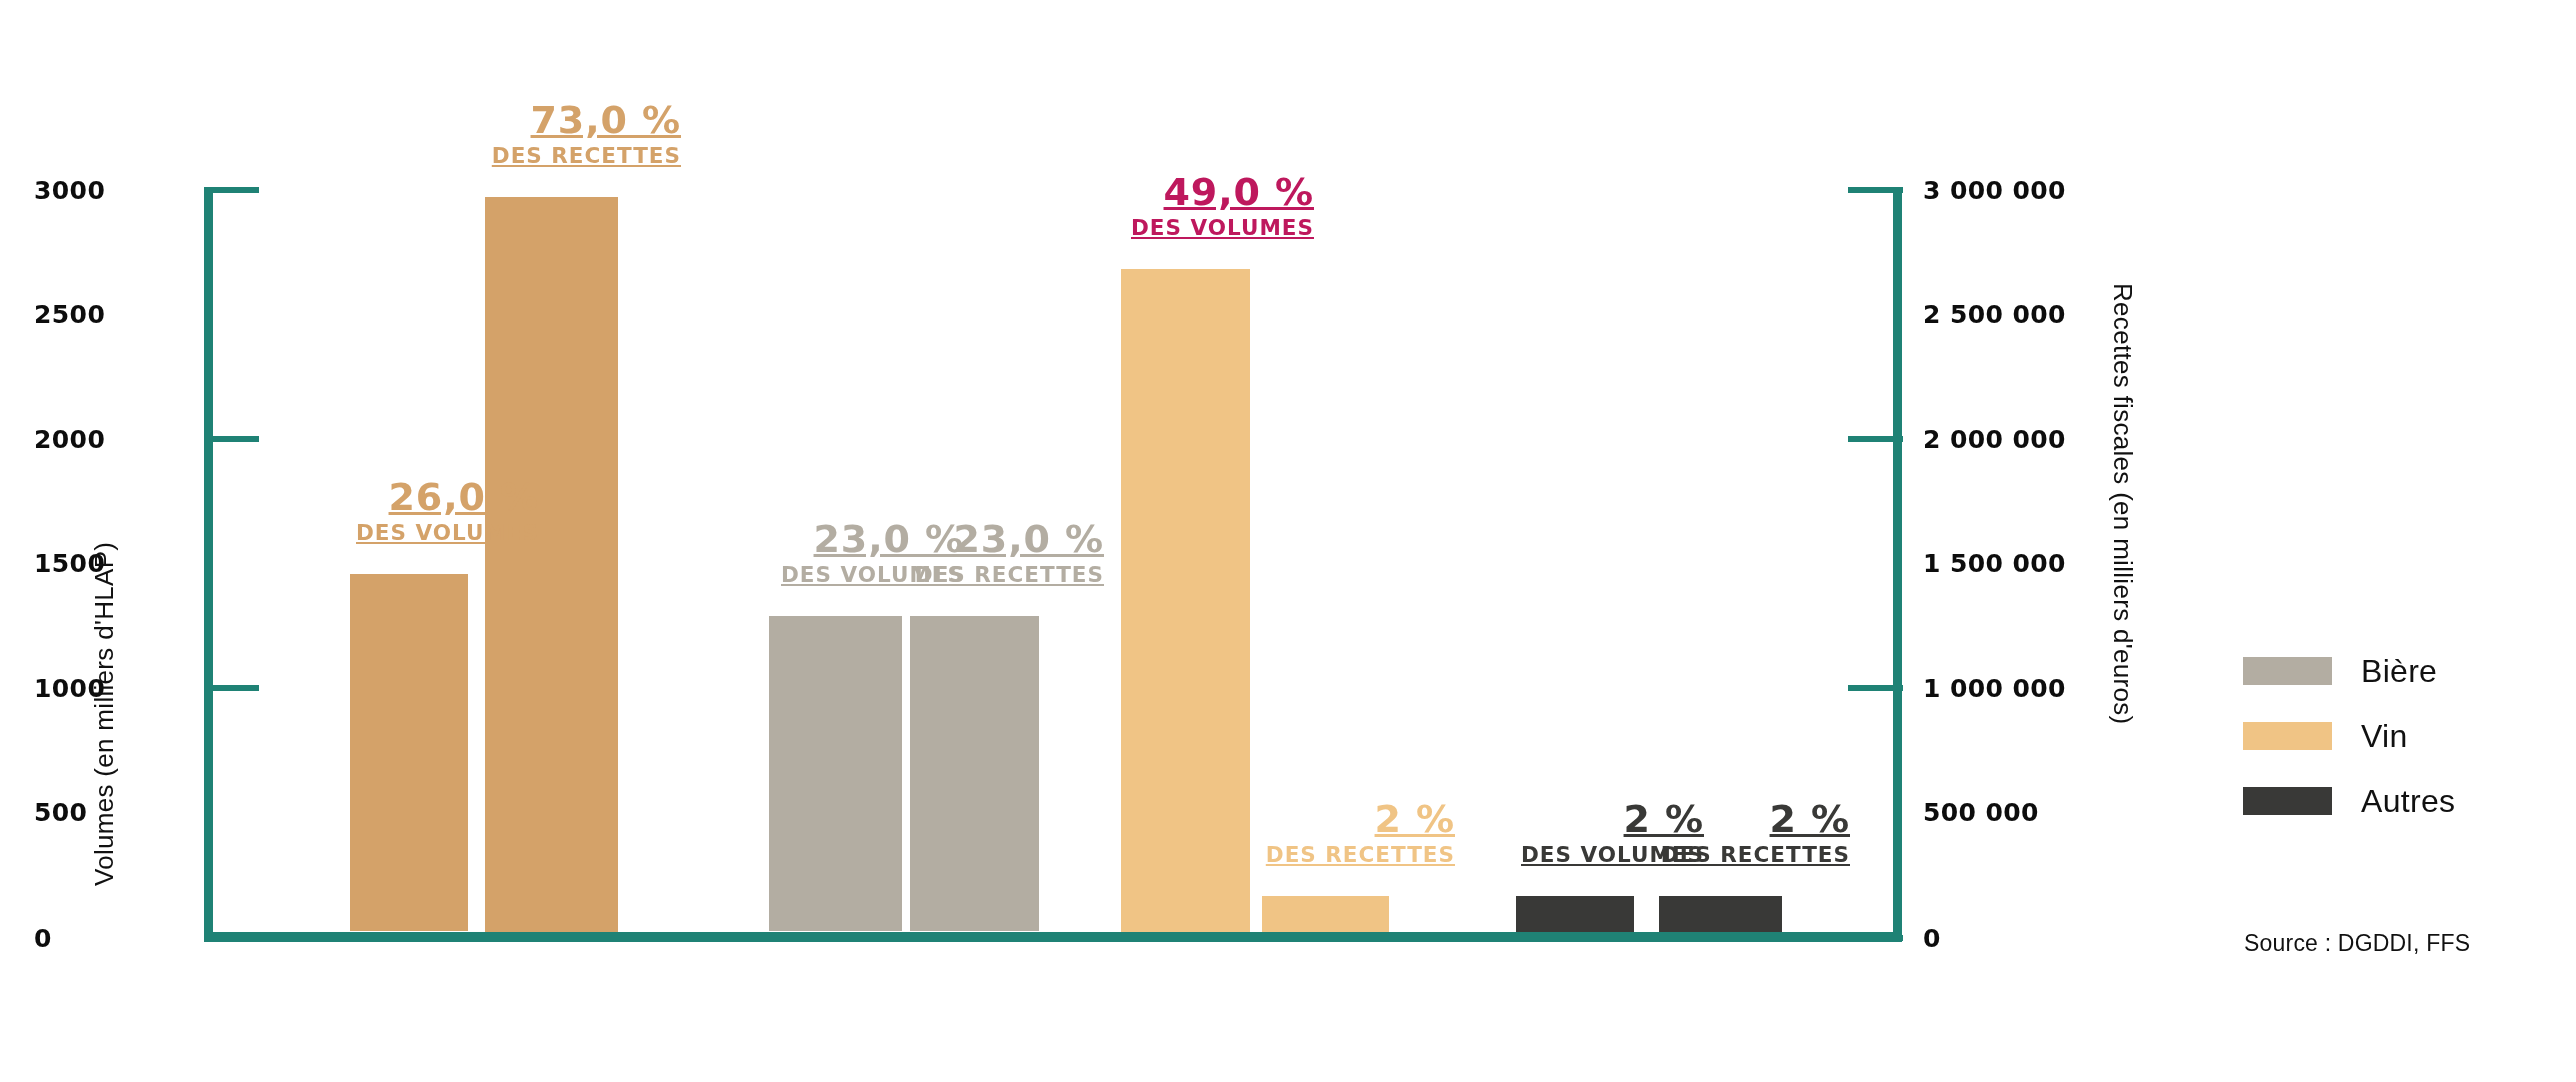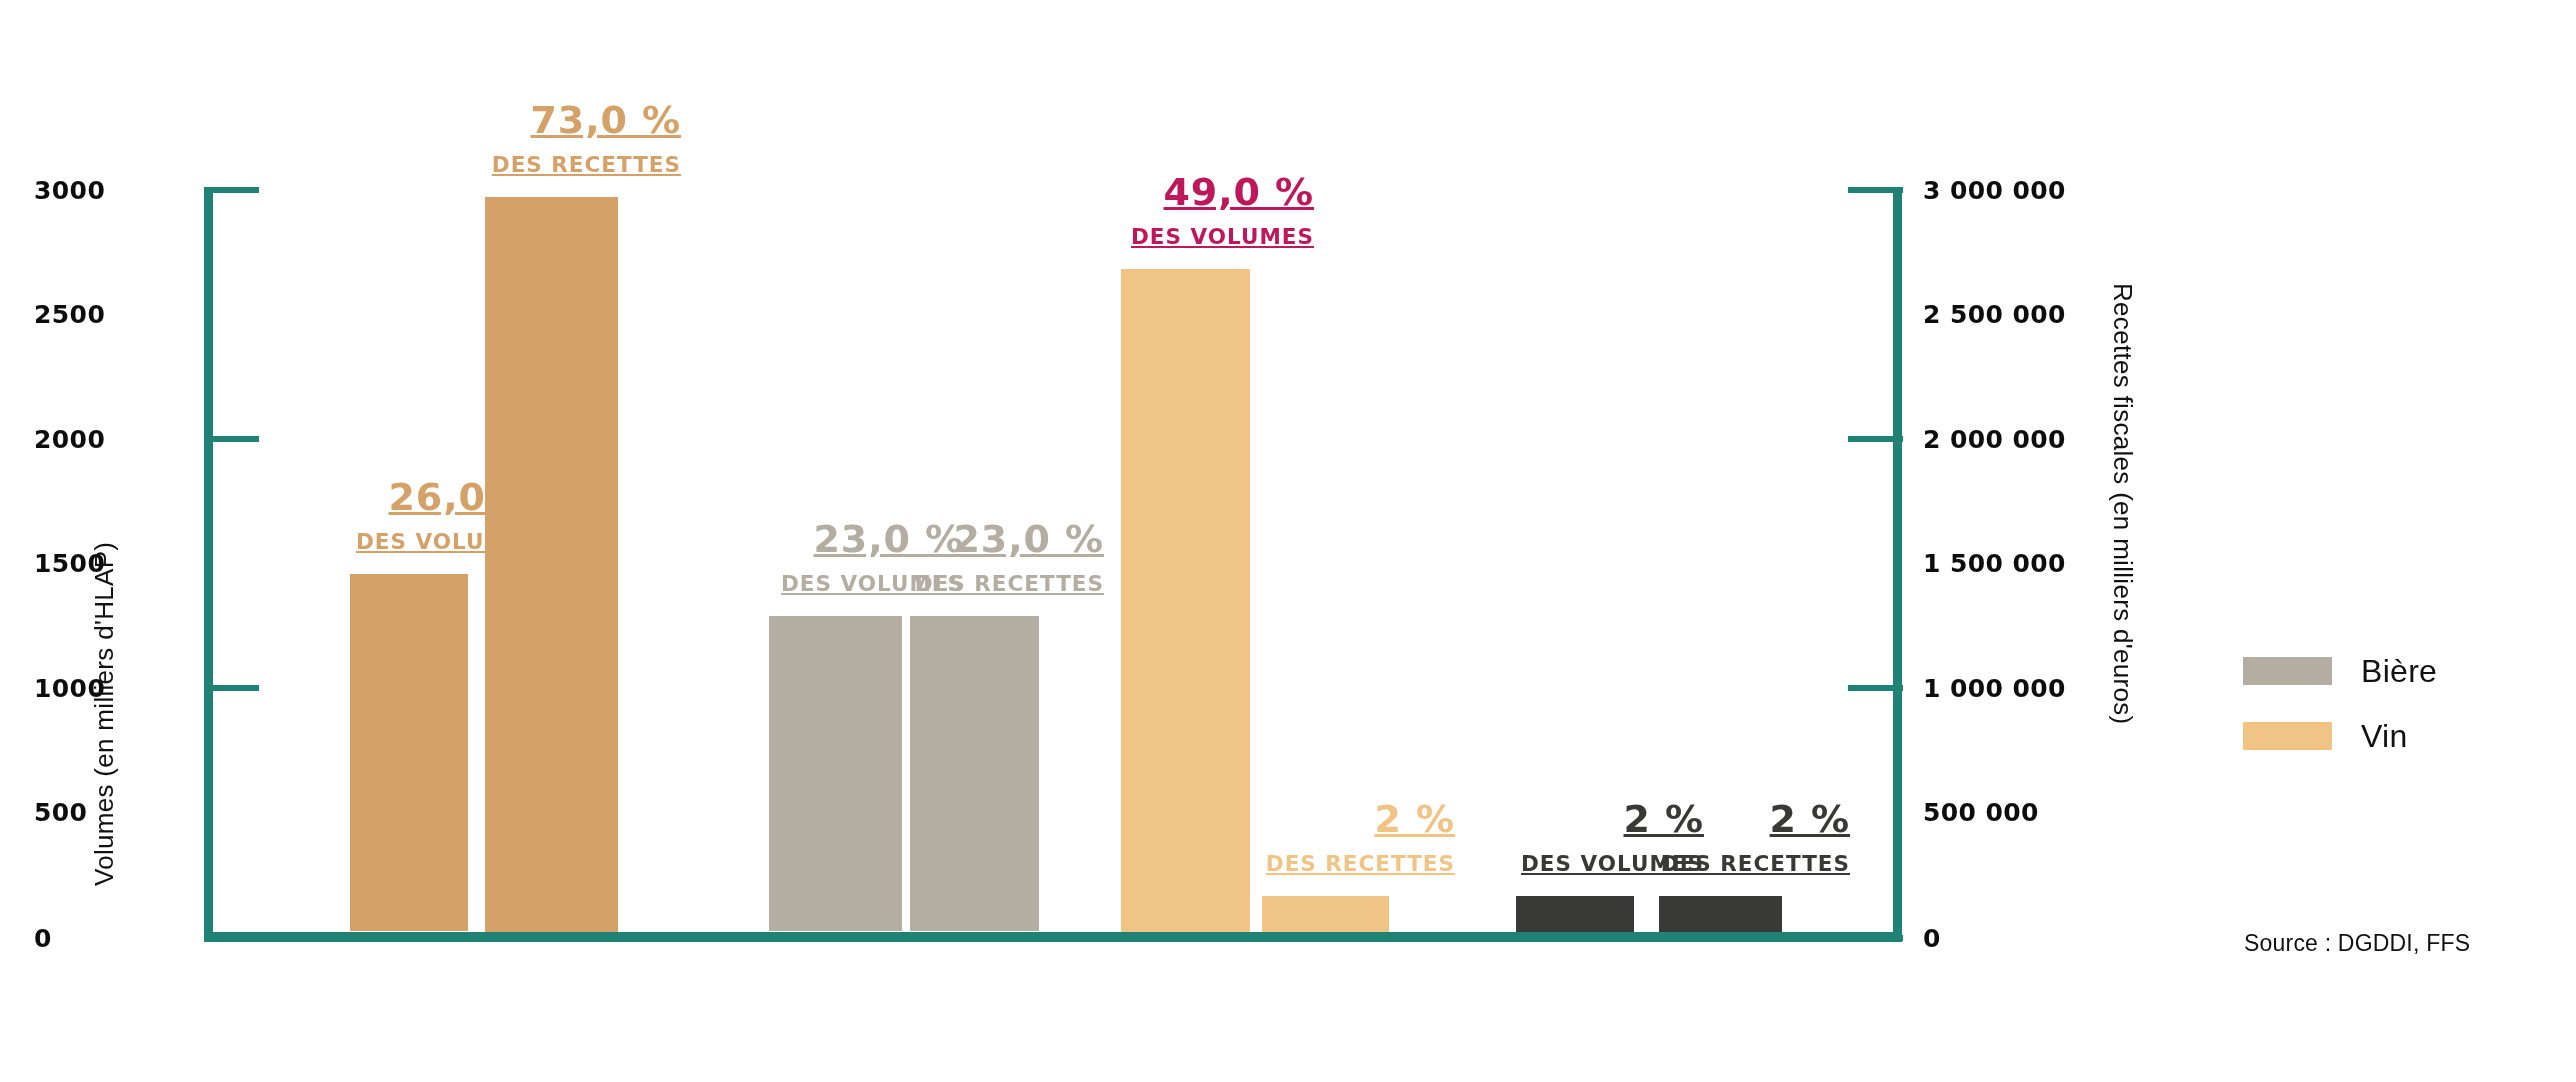--- a/index.html
+++ b/index.html
@@ -58,21 +58,21 @@
     font-weight:700;
     font-size:38px;
     letter-spacing:0.9px;
   }
   .ann .sub{
     display:block;
     font-family:"DejaVu Sans", sans-serif;
     font-weight:700;
     font-size:21.5px;
     letter-spacing:1px;
-    margin-top:15px;
+    margin-top:6px;
   }
 
   
   #legend{position:absolute;left:2243px;top:648px;}
   .legend-row{display:flex;align-items:center;height:46px;margin-bottom:19px;}
   .legend-swatch{width:89px;height:27.5px;flex:0 0 auto;}
   .legend-label{
     margin-left:29px;
     font-family:"Liberation Sans", sans-serif;
     font-size:32px;
@@ -178,18 +178,22 @@
 
   <div id="legend">
     <div class="legend-row">
       <span class="legend-swatch" style="background: rgb(179, 173, 162);"></span>
       <span class="legend-label">Bière</span>
     </div>
     <div class="legend-row">
       <span class="legend-swatch" style="background: rgb(240, 196, 133);"></span>
       <span class="legend-label">Vin</span>
     </div>
+    <div class="legend-row">
+      <span class="legend-swatch" style="background: rgb(57, 57, 55);"></span>
+      <span class="legend-label">Autres</span>
+    </div>
   </div>
 
   <div id="source">Source : DGDDI, FFS</div>
 
 </div>
 
 
 </body></html>

